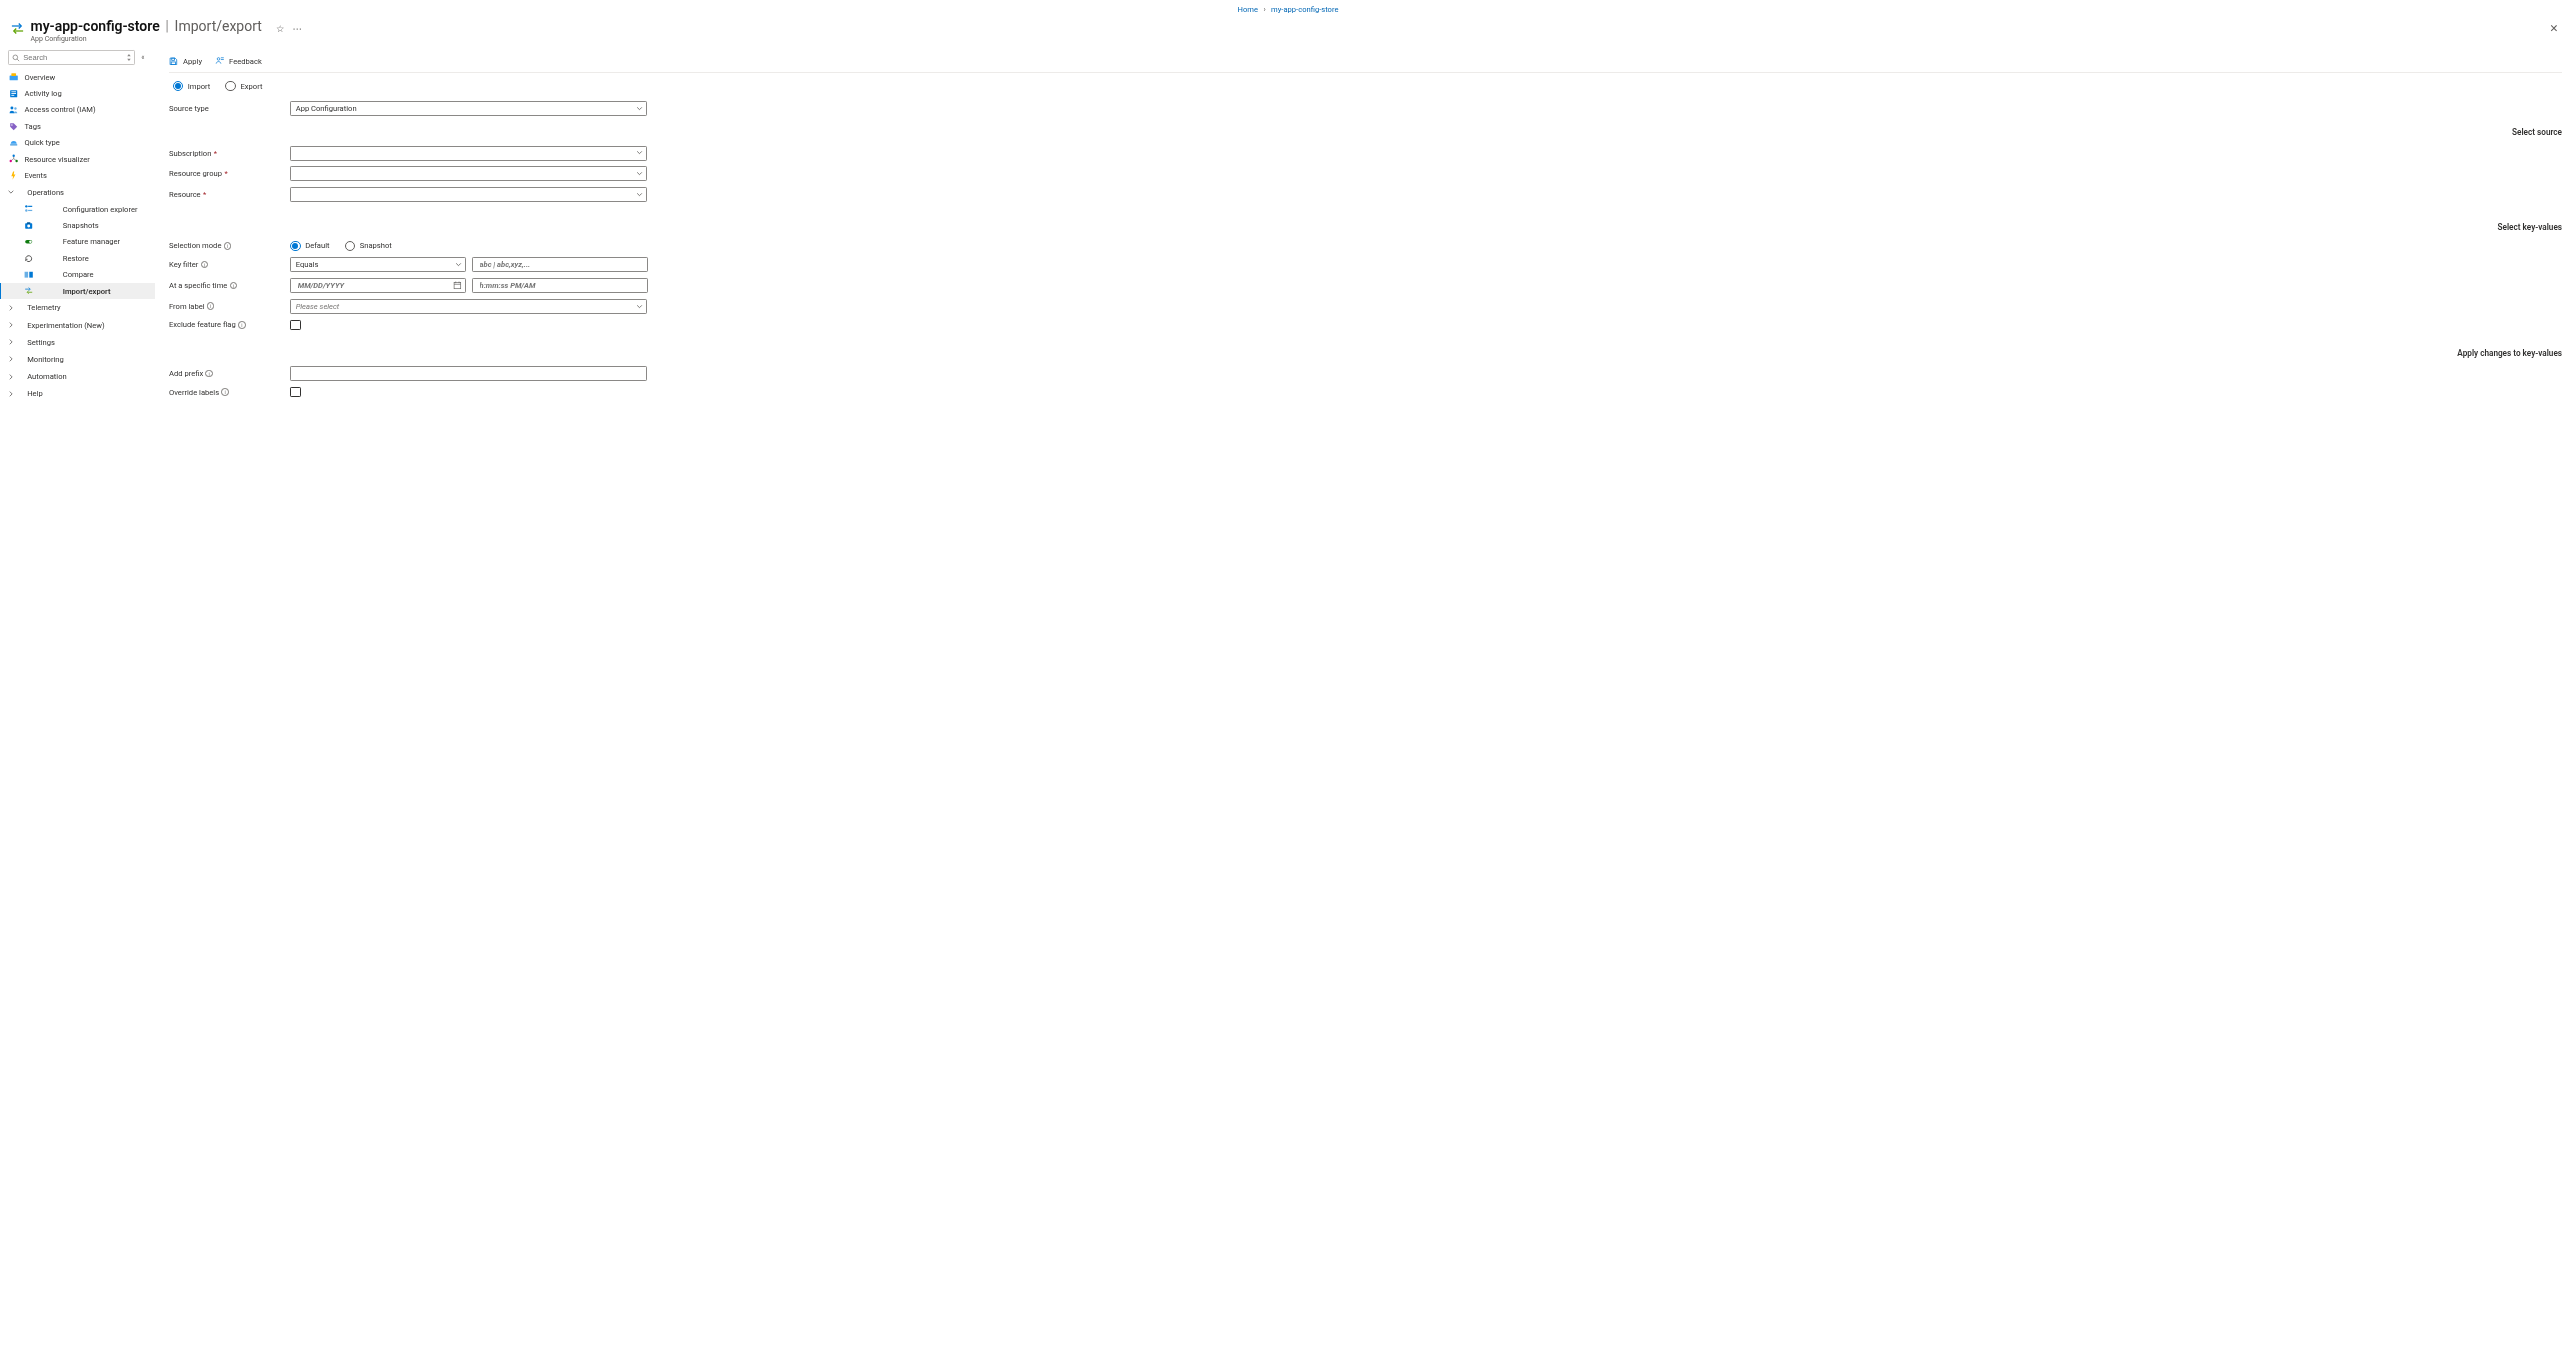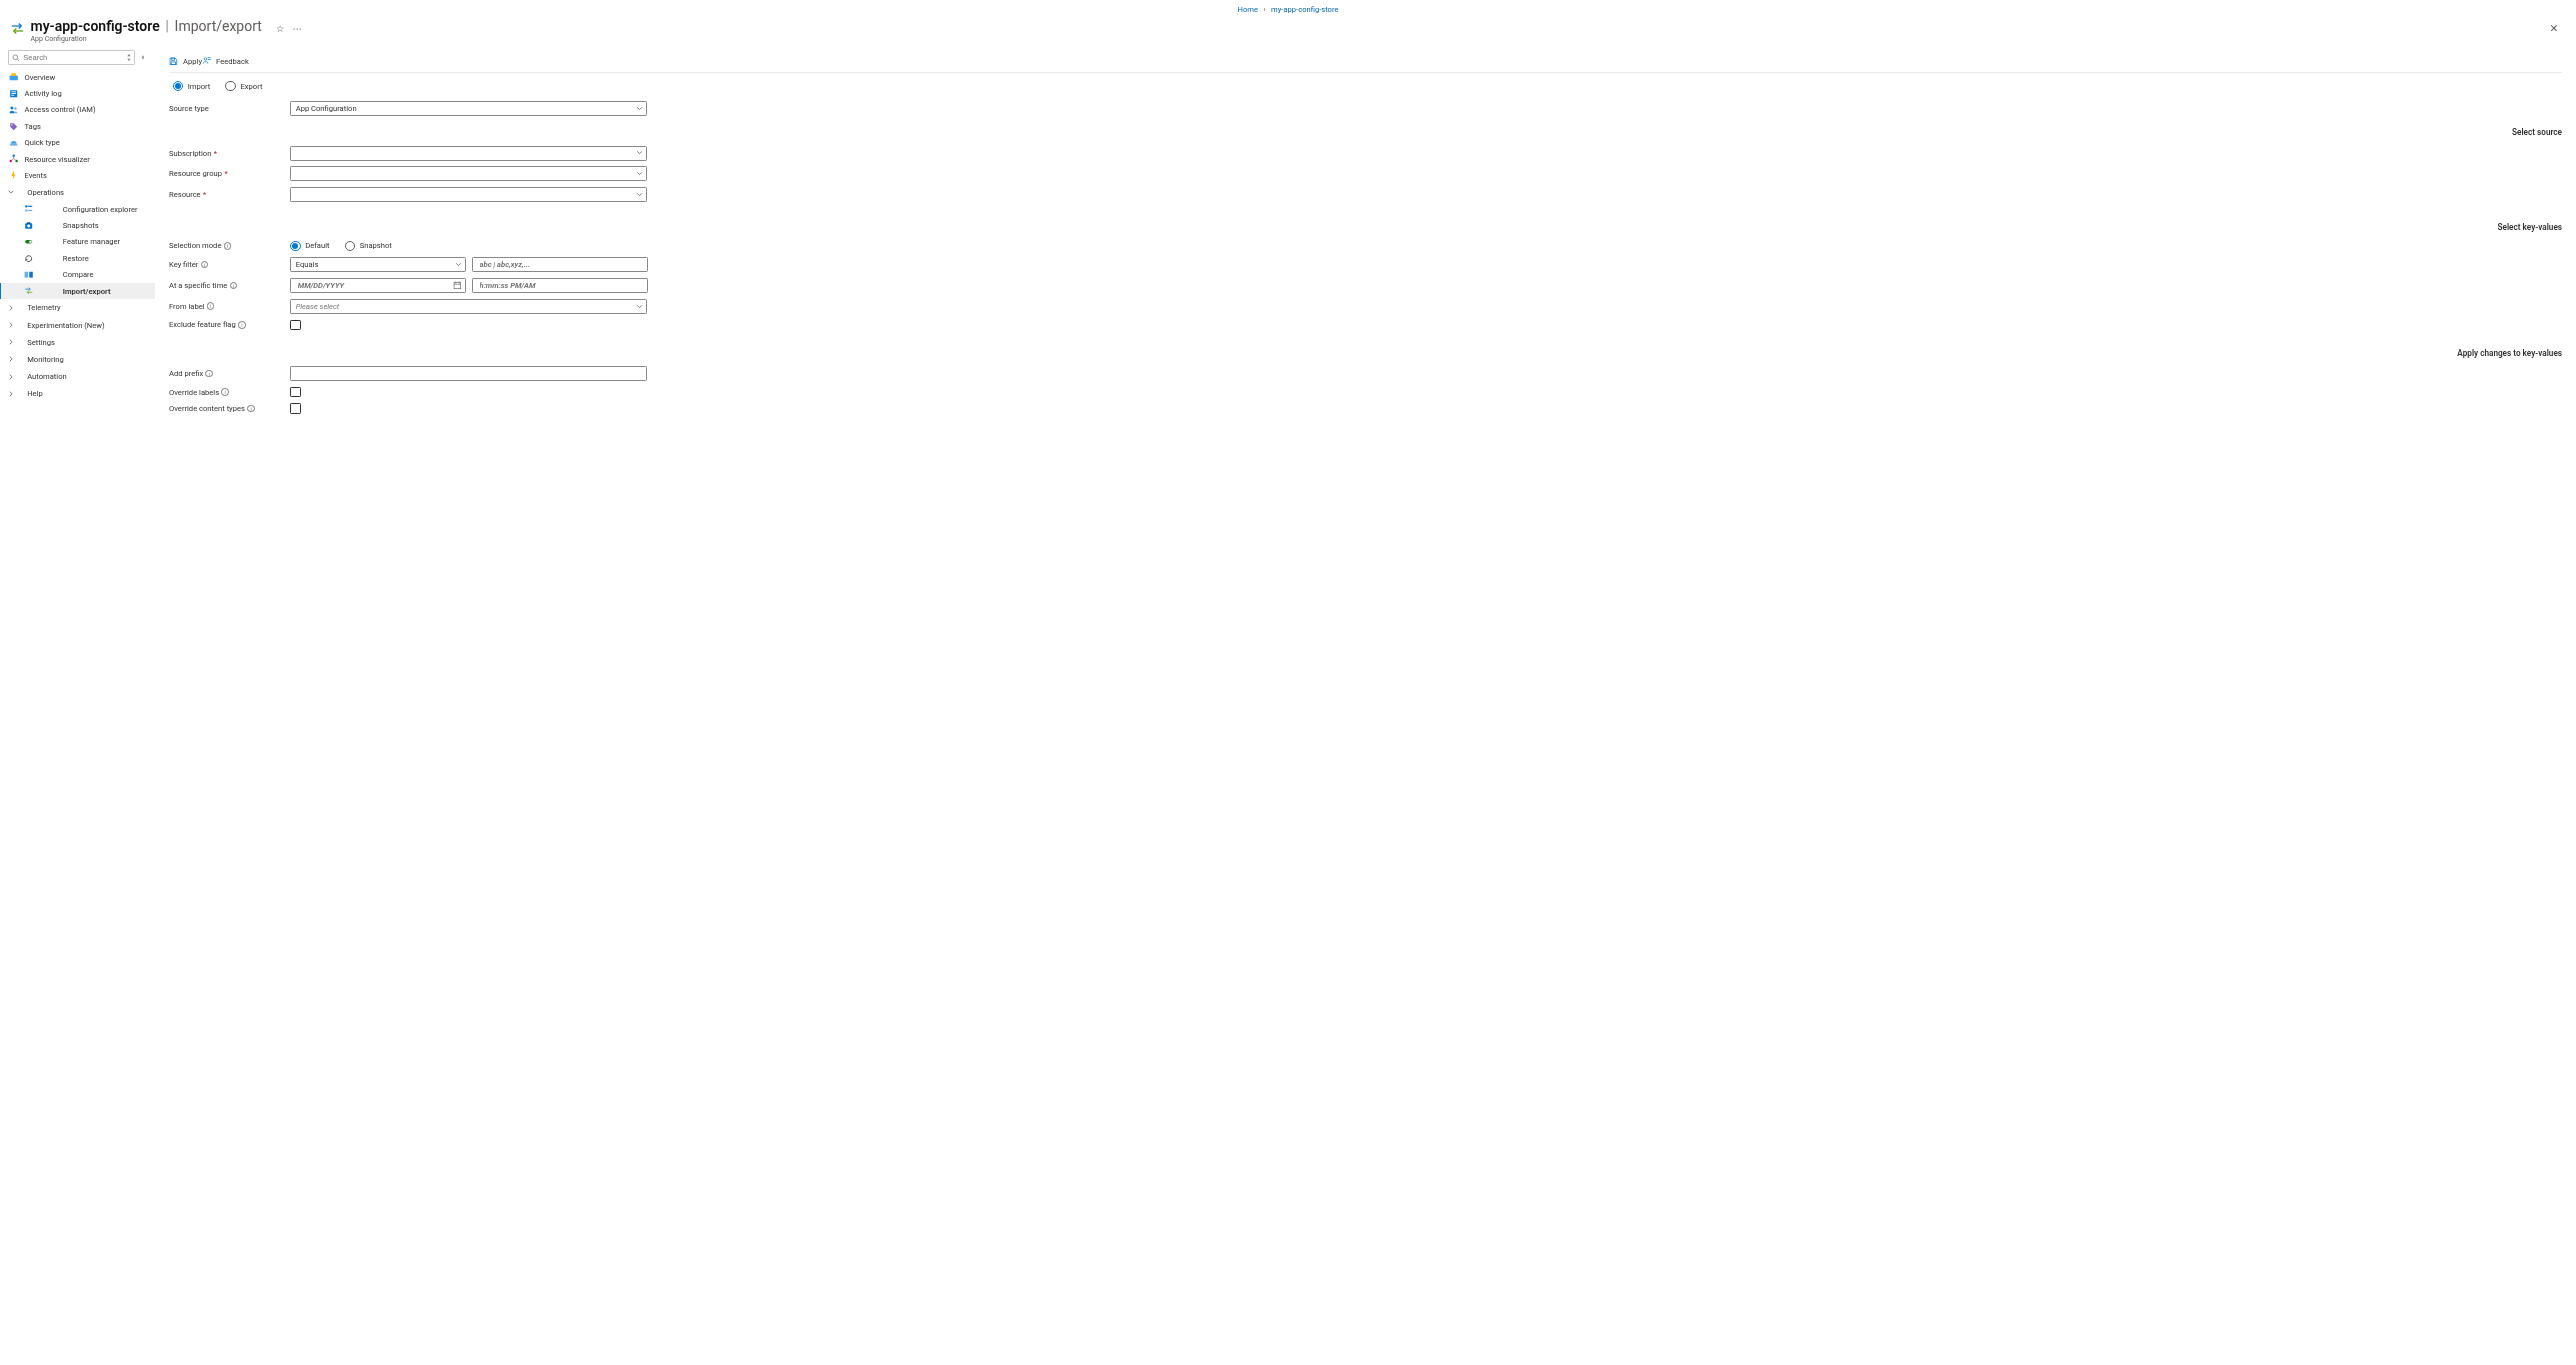--- a/index.html
+++ b/index.html
@@ -104,21 +104,21 @@
   .nav-sub .nav-item { padding-left: 23.4px; gap: 29px; }
   .nav-item.selected {
     background: var(--sidebar-sel);
     border-left-color: var(--azure-blue);
     font-weight:600;
   }
 
   
   .main { padding: 0 14px 23.4px 14px; }
   .command-bar {
-    display:flex; align-items:center; 
+    display:flex; align-items:center; gap:13px;
     padding: 5.9px 0 5.9px;
     border-bottom: 0.6px solid var(--border-light);
     margin-bottom: 8.2px;
   }
   .cmd {
     display:flex; align-items:center; gap:4.7px;
     color: var(--text-dark); font-size:7.6px; cursor:pointer;
   }
   .cmd .ci { color: var(--azure-blue); width:9.4px; height:9.4px; display:flex; align-items:center; justify-content:center; }
 
@@ -626,25 +626,16 @@
     <div class="form-row tight">
       <div class="form-label">
         <span>Override labels</span>
         <span class="info-dot">i</span>
       </div>
       <div>
           <div class="checkbox"></div>
         </div>
     </div>
 
-    <div class="form-row tight">
-      <div class="form-label">
-        <span>Override content types</span>
-        <span class="info-dot">i</span>
-      </div>
-      <div>
-          <div class="checkbox"></div>
-        </div>
-    </div>
 
   </main>
 </div>
 
 
 </body></html>

